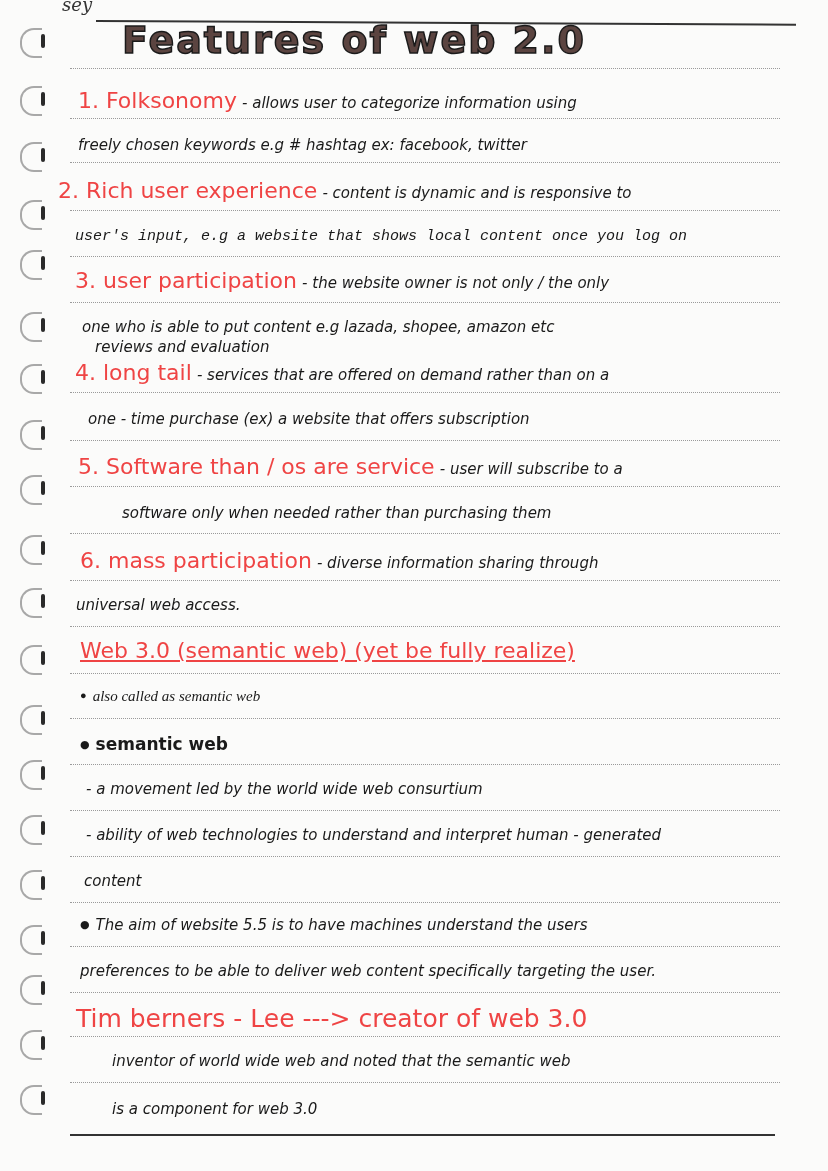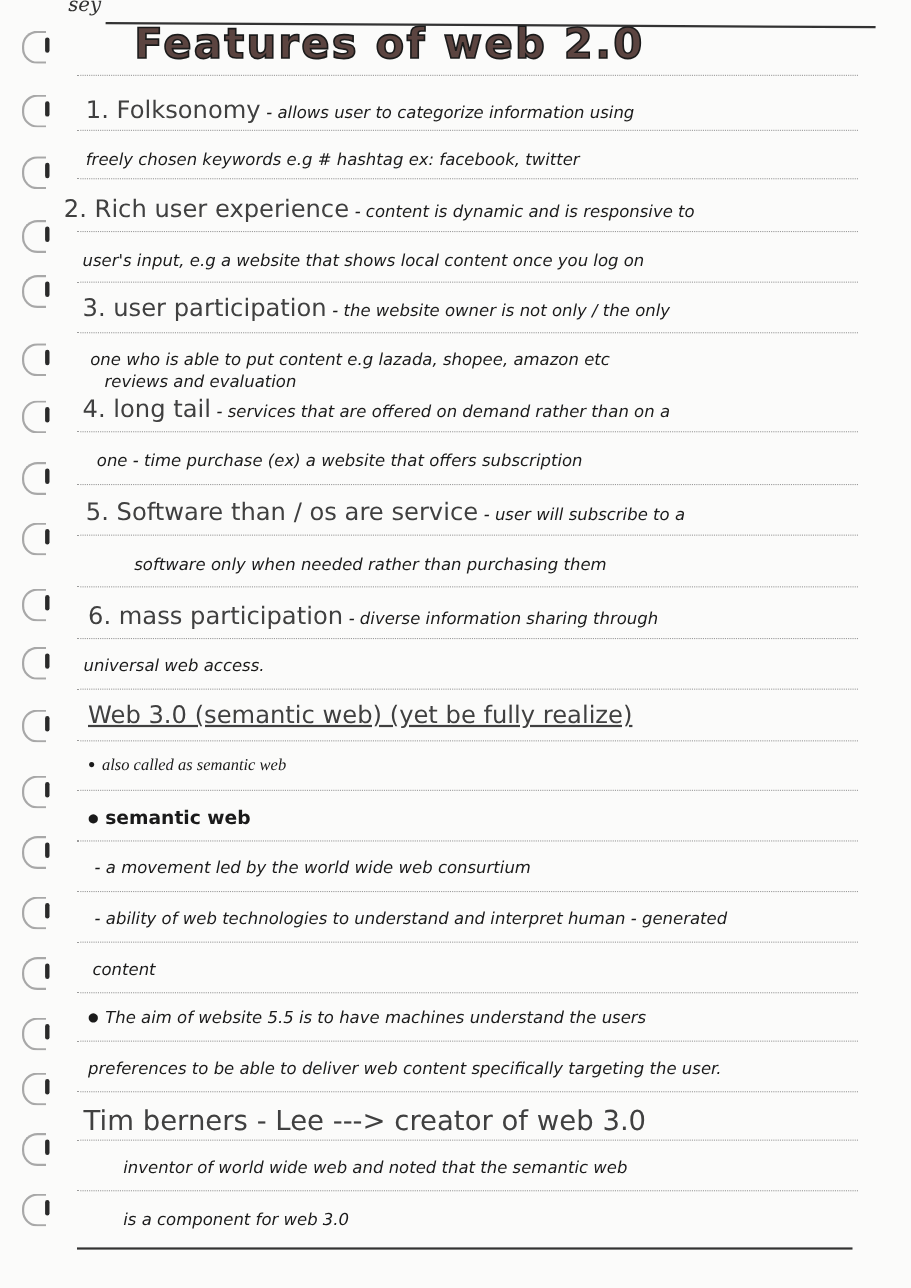--- a/index.html
+++ b/index.html
@@ -35,21 +35,21 @@
     border-bottom:1.5px dotted #9a9a9a;
   }
   .text {
     position:absolute; white-space:nowrap;
   }
   .title {
     left:78px; top:18px; font-size:38px; font-weight:bold;
     color:#5b4440; letter-spacing:2px;margin-left:44px;
     -webkit-text-stroke:1.5px #1a1a1a;
   }
-  .head { font-size:22px; color:#404040; }
+  .head { font-size:22px; color:#ef4444; }
   .desc { font-family:"DejaVu Sans", sans-serif; font-style:italic; font-size:15px; color:#1a1a1a; }
   .bullet::before { content:"\25CF"; font-size:11px; margin-right:6px; vertical-align:2px; font-style:normal; }
 </style>
 </head>
 <body>
 
 <div class="page">
 
   <div class="corner">sey</div>
   <div class="top-rule"></div>
@@ -145,21 +145,21 @@
   <div class="text" style="left:78px; top:88px;">
     <span class="head">1. Folksonomy</span>
     <span class="desc">- allows user to categorize information using</span>
   </div>
   <div class="text desc" style="left:78px; top:136px;">freely chosen keywords e.g # hashtag ex: facebook, twitter</div>
 
   <div class="text" style="left:58px; top:178px;">
     <span class="head">2. Rich user experience</span>
     <span class="desc">- content is dynamic and is responsive to</span>
   </div>
-  <div class="text desc" style="left:75px; top:228px;">user's input, e.g a website that shows local content once you log on</div>
+  <div class="text desc" style="left:75px; top:228px;font-family:Liberation Mono, monospace;">user's input, e.g a website that shows local content once you log on</div>
 
   <div class="text" style="left:75px; top:268px;">
     <span class="head">3. user participation</span>
     <span class="desc">- the website owner is not only / the only</span>
   </div>
   <div class="text desc" style="left:82px; top:318px;">one who is able to put content e.g lazada, shopee, amazon etc</div>
   <div class="text desc" style="left:95px; top:338px;">reviews and evaluation</div>
 
   <div class="text" style="left:75px; top:360px;">
     <span class="head">4. long tail</span>

